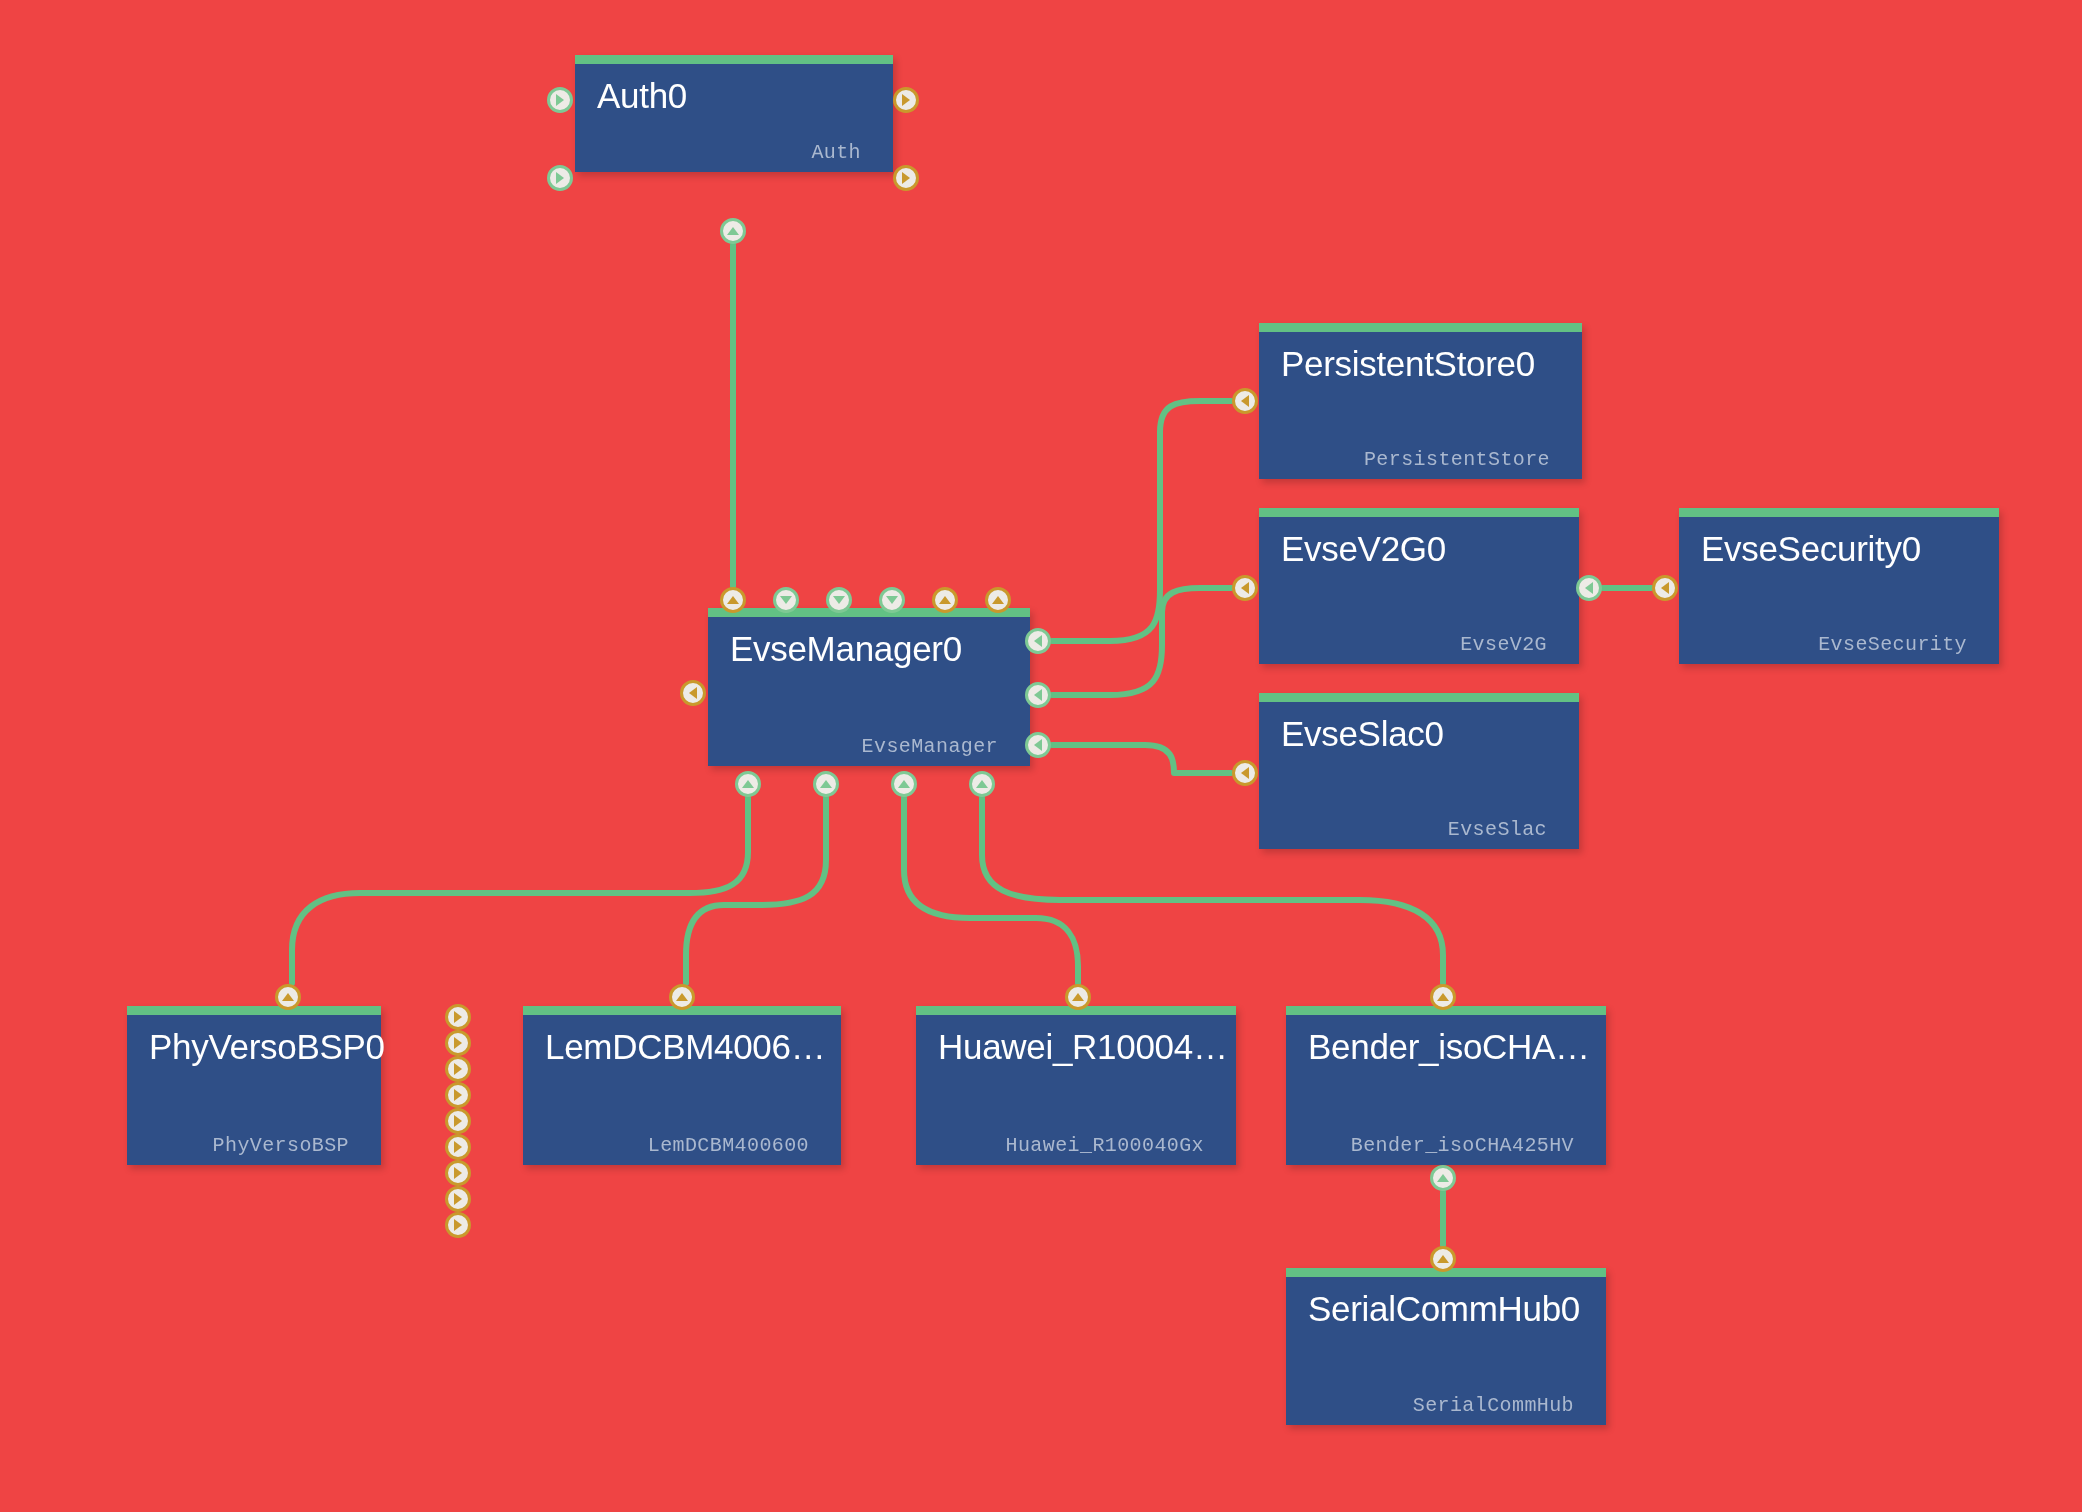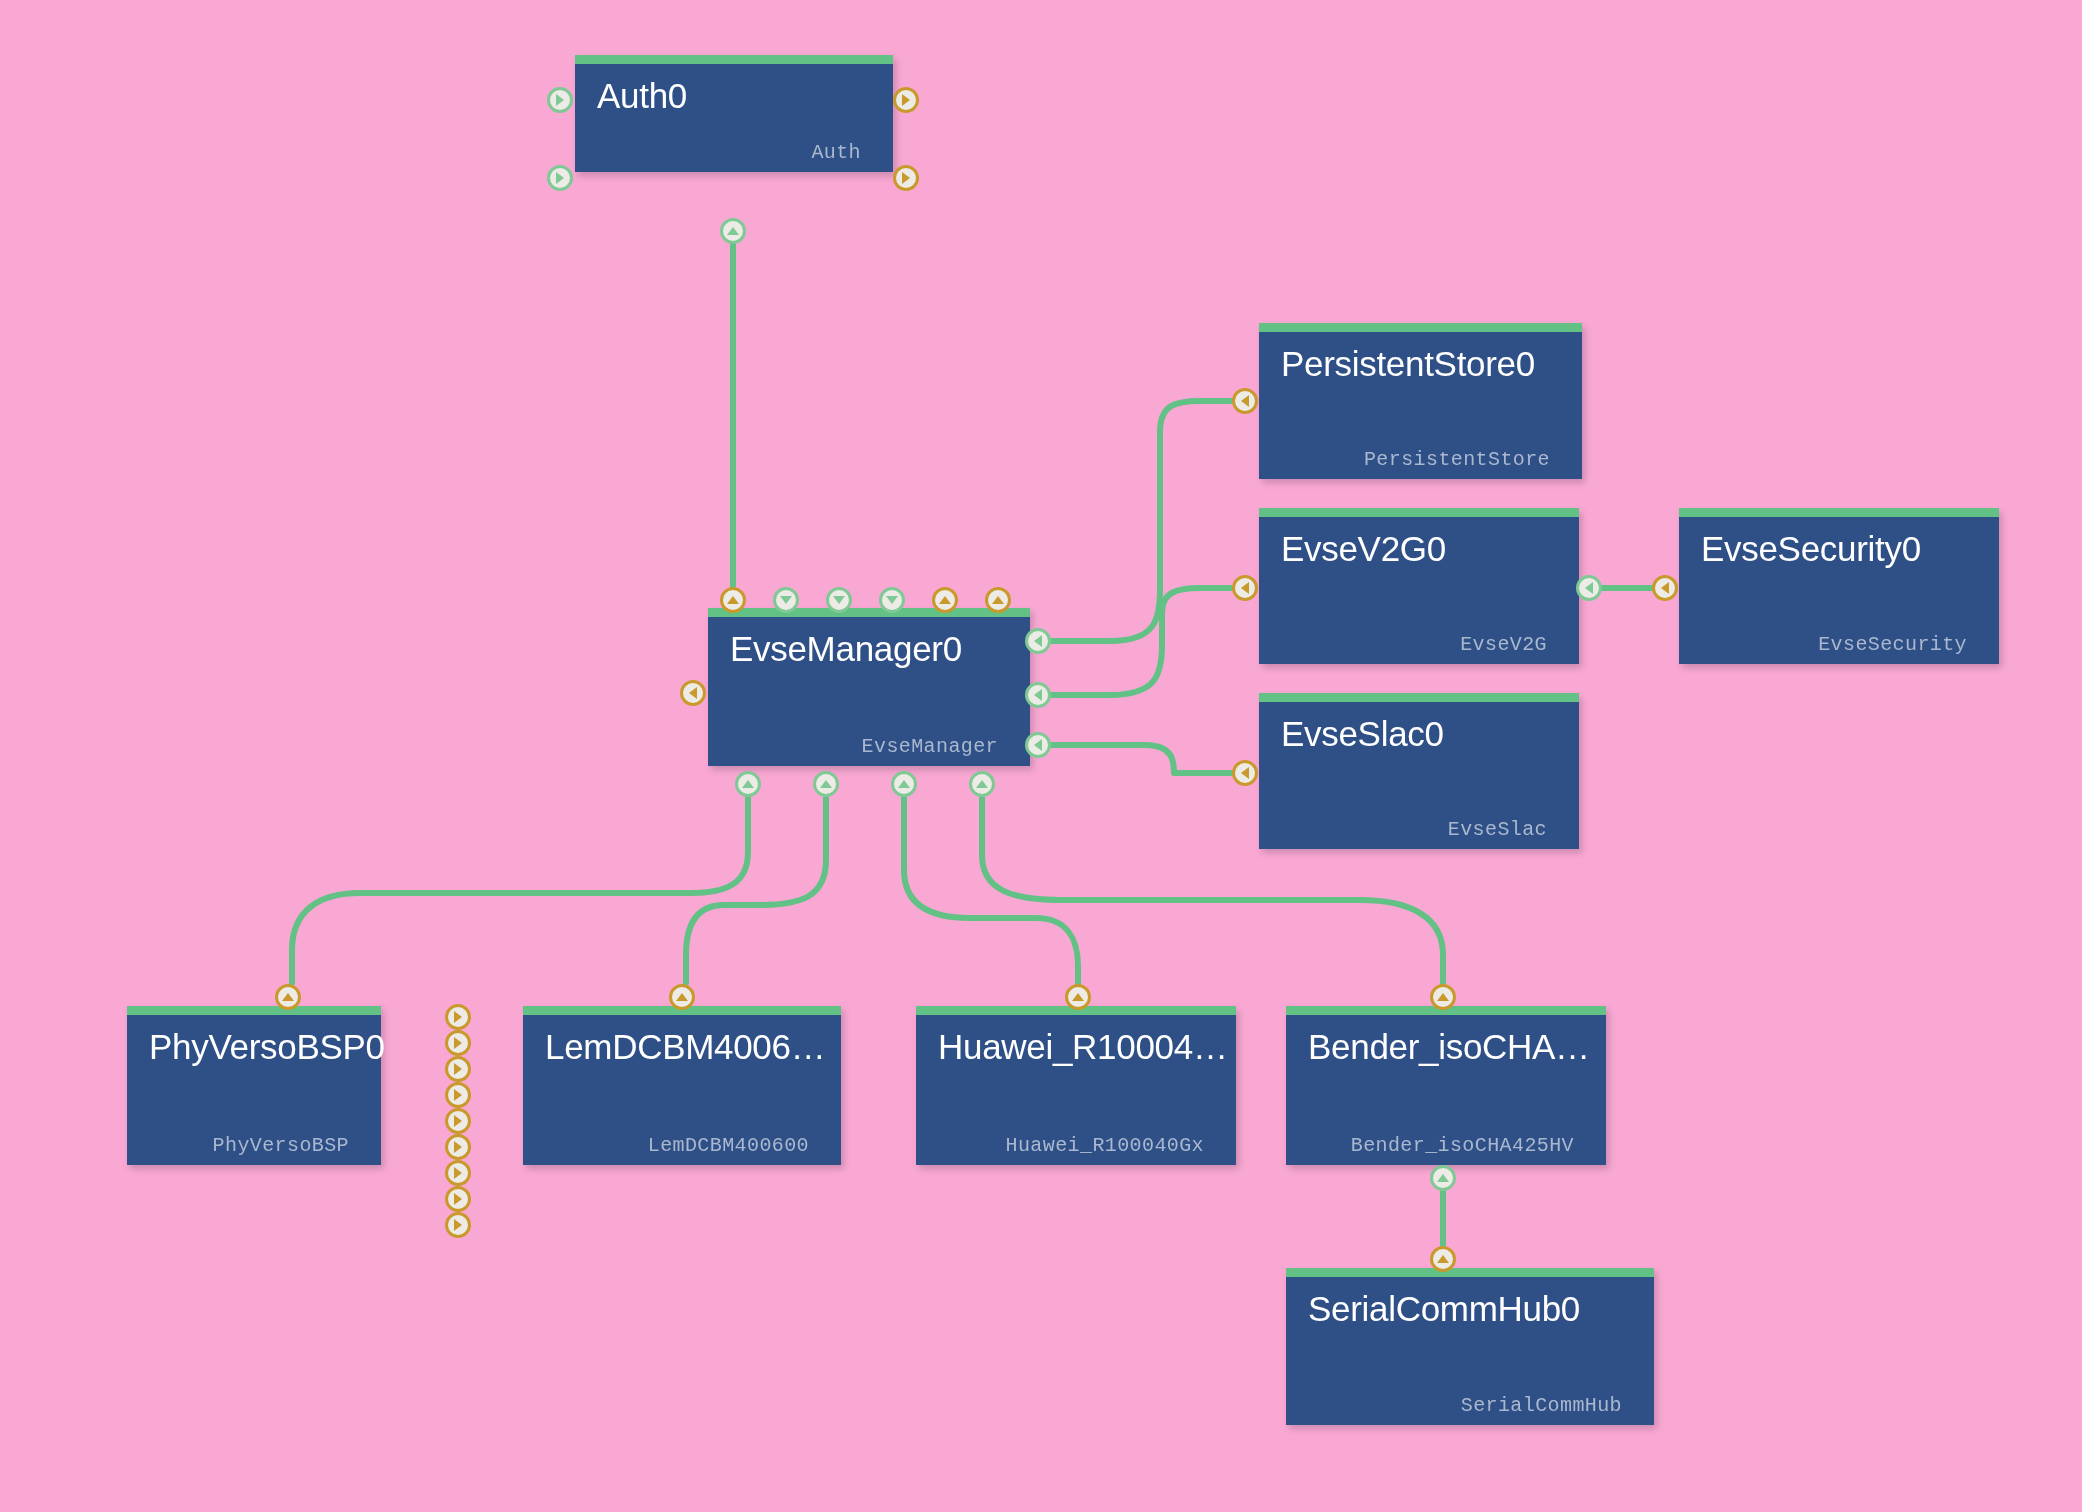--- a/index.html
+++ b/index.html
@@ -4,21 +4,21 @@
 <style>
   html, body {
     margin: 0;
     padding: 0;
     background: #edebe6;
   }
   #canvas {
     position: relative;
     width: 2082px;
     height: 1512px;
-    background: #f9a8d4;
+    background: #ef4444;
     overflow: hidden;
     font-family: "Liberation Sans", sans-serif;
   }
   #edge-layer {
     position: absolute;
     left: 0; top: 0;
     width: 2082px;
     height: 1512px;
     pointer-events: none;
   }
@@ -267,21 +267,21 @@
       <div class="node" style="left: 1286px; top: 1006px; width: 320px; height: 159px; padding-left: 32px;">
         <div class="node-title">Bender_isoCHA…</div>
         <div class="node-type">Bender_isoCHA425HV</div>
       </div>
       <div class="port gold dir-up" style="left: 1443px; top: 997px;">
         <span class="arrow"></span>
       </div>
       <div class="port dir-up" style="left: 1443px; top: 1178px;">
         <span class="arrow"></span>
       </div>
-      <div class="node" style="left: 1286px; top: 1268px; width: 368px; height: 157px; padding-left: 40px;">
+      <div class="node" style="left: 1286px; top: 1268px; width: 320px; height: 157px; padding-left: 40px;">
         <div class="node-title">SerialCommHub0</div>
         <div class="node-type">SerialCommHub</div>
       </div>
       <div class="port gold dir-up" style="left: 1443px; top: 1259px;">
         <span class="arrow"></span>
       </div>
     </div>
 </div>
 
 </body></html>

